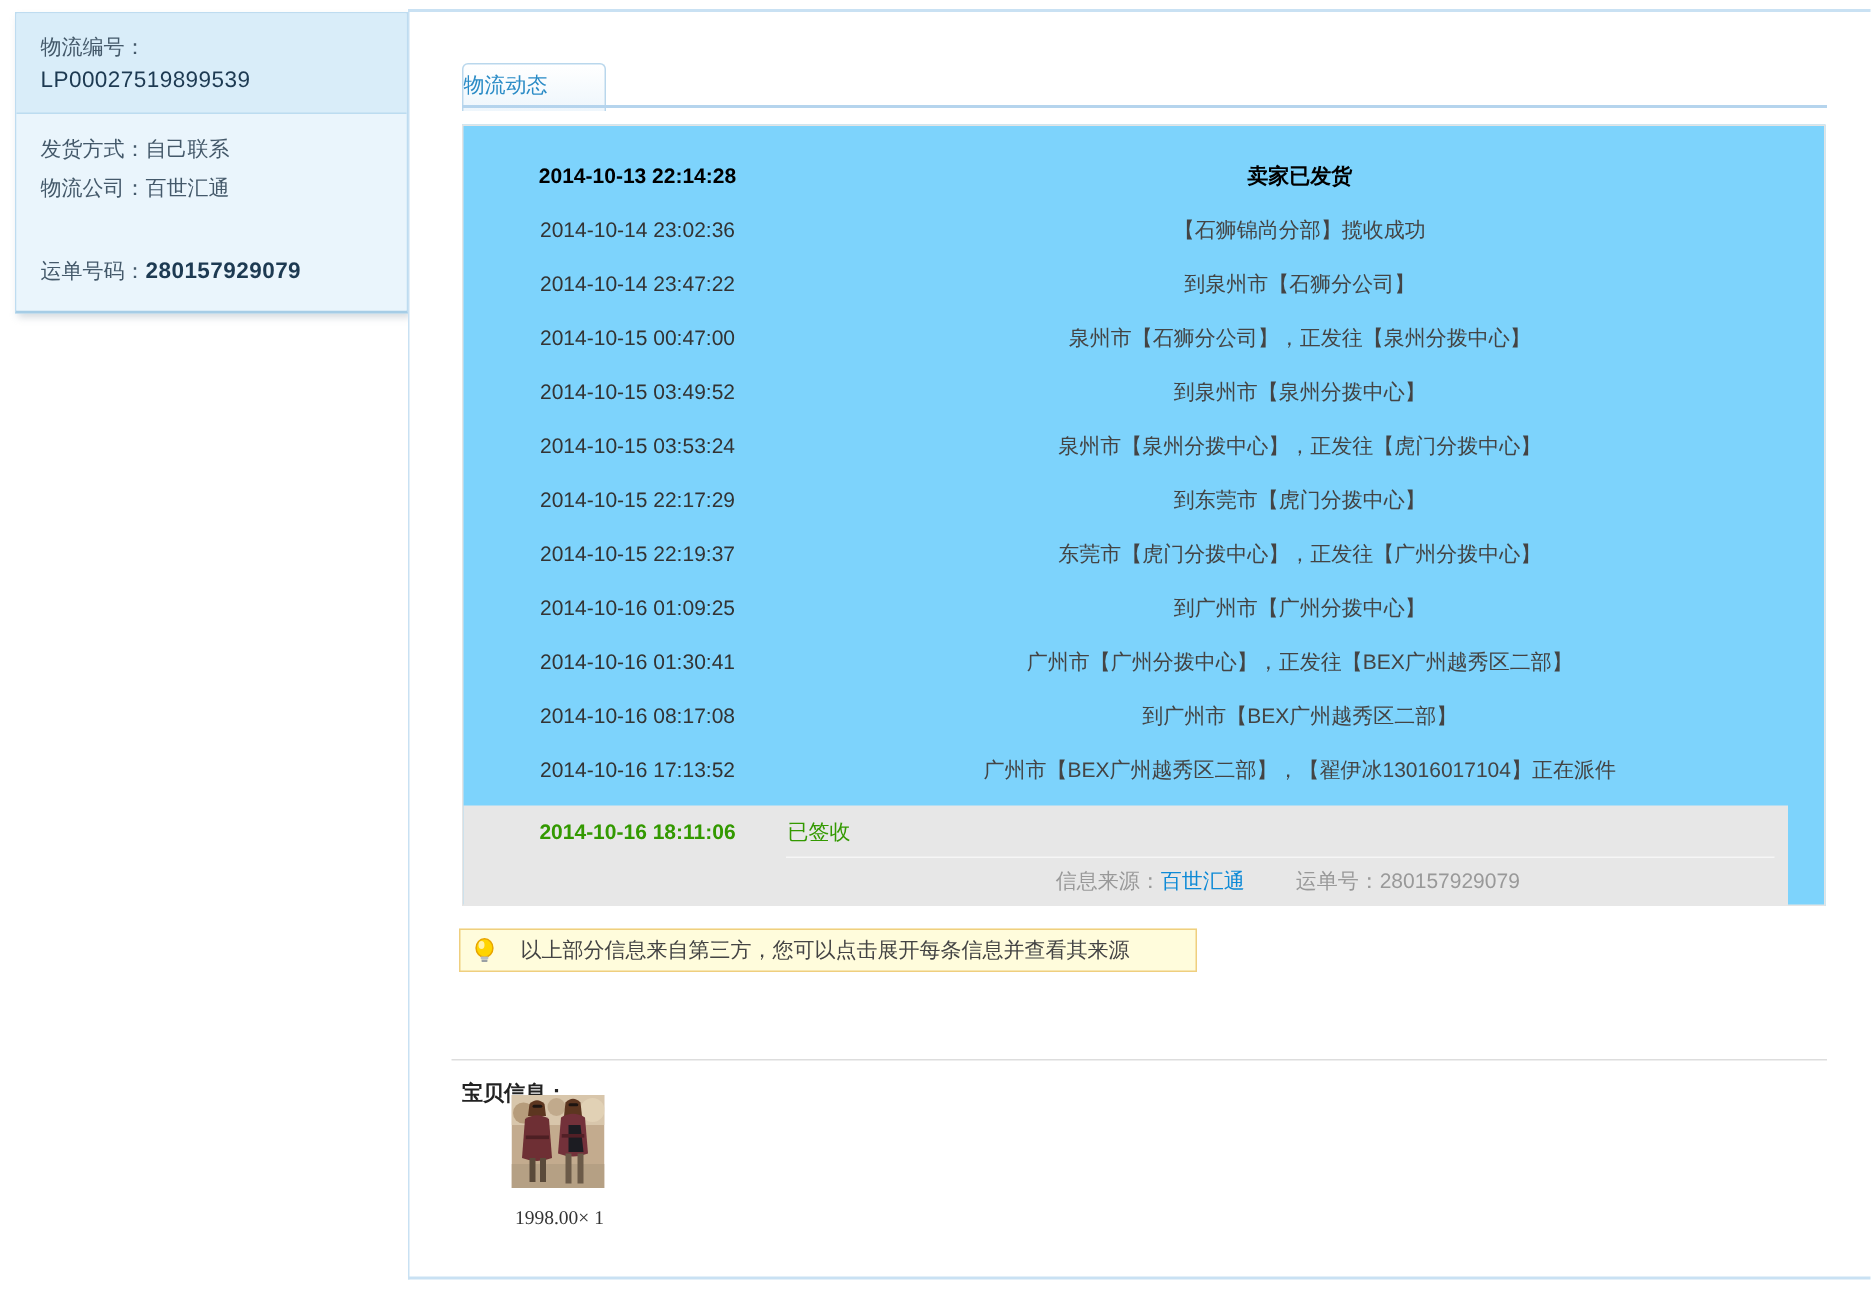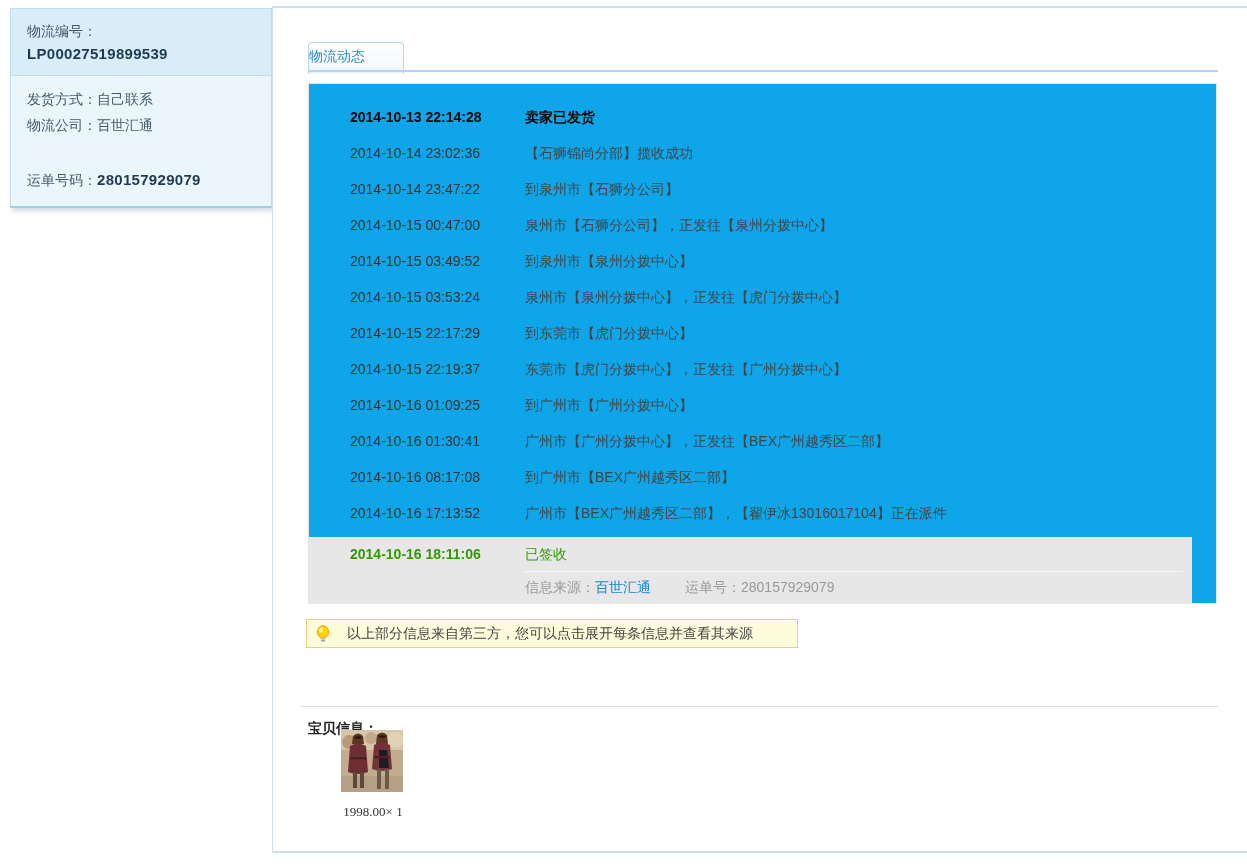--- a/index.html
+++ b/index.html
@@ -18,21 +18,21 @@
     border:1px solid #bedcf0; border-bottom:2px solid #a6cde6;
     box-shadow:2px 3px 5px rgba(160,172,184,.45);
     background:#eaf5fc;
   }
   .sidebar-top {
     background:#d9edf9; padding:11px 16px 9px 16px;
     border-bottom:1px solid #bcdcf0;
   }
   .sidebar-top .lbl { display:block; color:#44596a; line-height:22px; }
   .sidebar-top .num {
-    display:block; color:#1d3a52; font-weight:bold; font-size:15px; line-height:24px;
+    display:block; color:#1d3a52; font-weight:normal; font-size:15px; line-height:24px;
     letter-spacing:.3px;
   }
   .sidebar-bottom { background:#eaf5fc; padding:10px 16px 13px 16px; }
   .sidebar-line { line-height:26px; color:#44596a; }
   .sidebar-spacer { height:29px; }
   .sidebar-line .num { color:#1d3a52; font-weight:bold; font-size:15px; letter-spacing:.3px; }
 
   
   .main-panel {
     position:absolute; left:272px; top:6px; width:975px; height:847px;
@@ -52,21 +52,21 @@
     color:#2a8bc6; cursor:pointer;
   }
   .tab-underline {
     position:absolute; left:35px; top:62px; width:910px; height:2px;
     background:#b5d4ed;
   }
 
   
   .track-panel {
     position:absolute; left:35px; top:75px; width:909px; height:521px;
-    background:#0ea5e9; border:1px solid #e4e4e4;
+    background:#7dd3fc; border:1px solid #e4e4e4;text-align:center;
   }
   .track-list { padding-top:21px; }
   .track-row { position:relative; height:25px; margin-bottom:11px; }
   .track-time { position:absolute; left:41px; top:0; width:150px; color:#333; line-height:25px; }
   .track-desc { position:absolute; left:216px; right:8px; top:0; color:#444; line-height:25px; white-space:nowrap; }
   .track-row.bold .track-time, .track-row.bold .track-desc { color:#000; font-weight:bold; }
 
   .highlight-block {
     position:relative; margin-top:5px; width:883px; background:#e7e7e7;
   }

